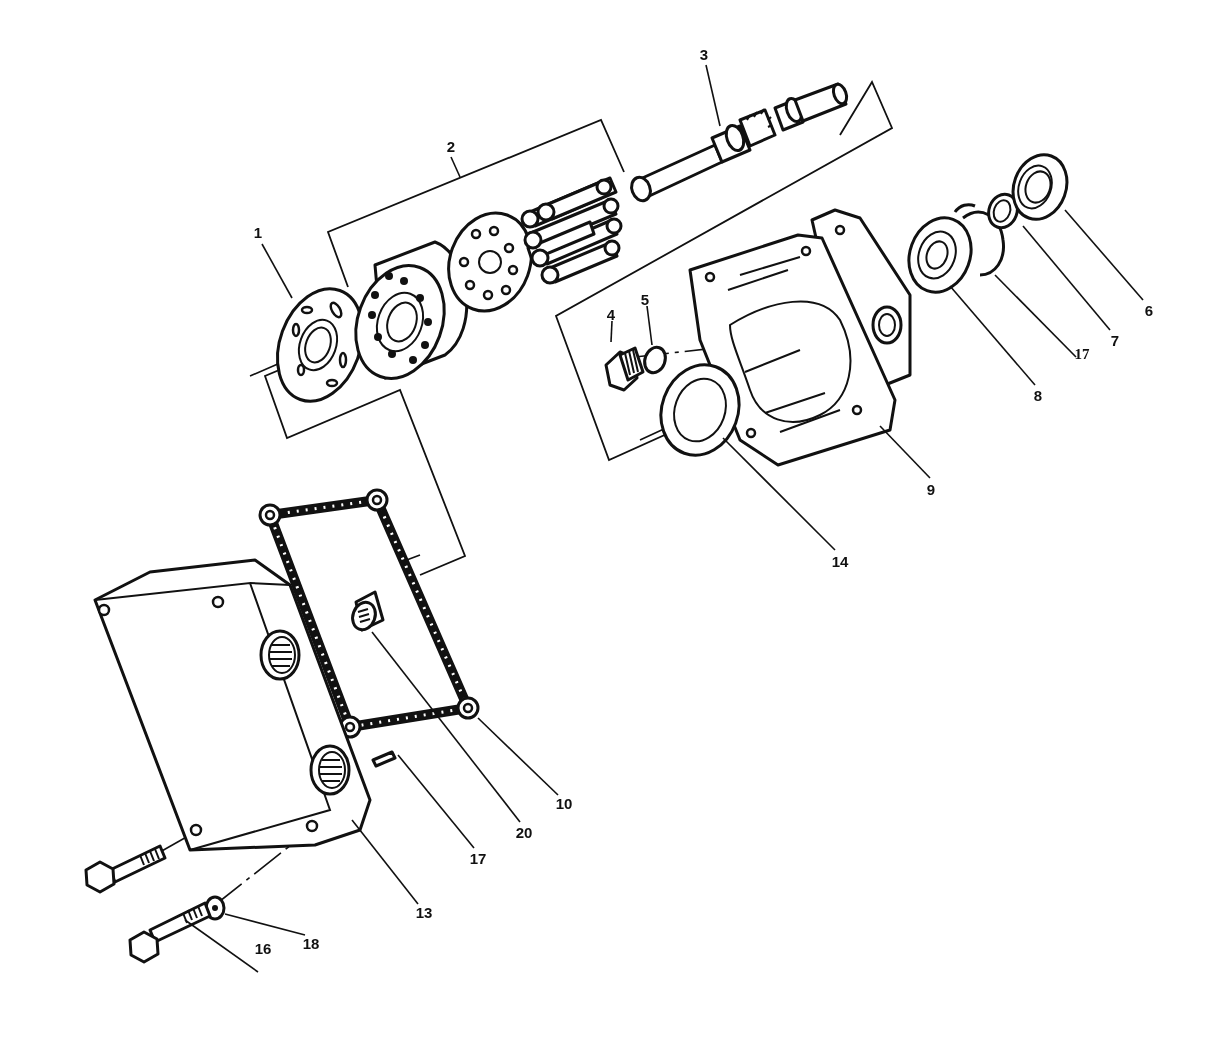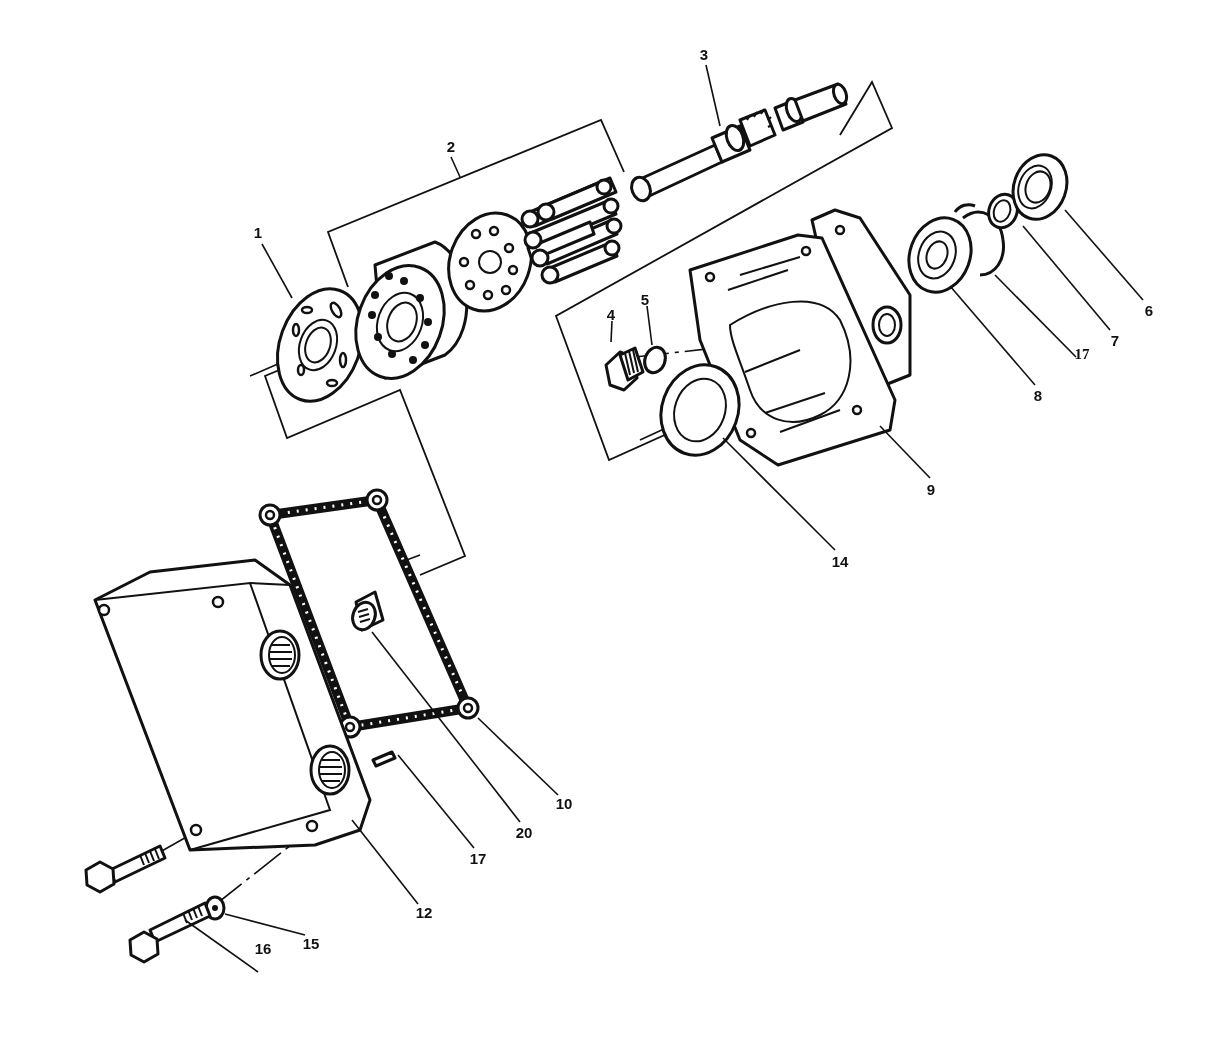--- a/index.html
+++ b/index.html
@@ -241,16 +241,16 @@
 <div class="callout" style="left:611px;top:314px;">4</div>
 <div class="callout" style="left:645px;top:299px;">5</div>
 <div class="callout" style="left:1149px;top:310px;">6</div>
 <div class="callout" style="left:1115px;top:340px;">7</div>
 <div class="callout" style="left:1038px;top:395px;">8</div>
 <div class="callout" style="left:931px;top:489px;">9</div>
 <div class="callout" style="left:840px;top:561px;">14</div>
 <div class="callout" style="left:564px;top:803px;">10</div>
 <div class="callout" style="left:524px;top:832px;">20</div>
 <div class="callout" style="left:478px;top:858px;">17</div>
-<div class="callout" style="left:424px;top:912px;">12</div>
-<div class="callout" style="left:311px;top:943px;">15</div>
+<div class="callout" style="left:424px;top:912px;">13</div>
+<div class="callout" style="left:311px;top:943px;">18</div>
 <div class="callout" style="left:263px;top:948px;">16</div>
 <div class="callout" style="left:1082px;top:354px;font-family:Liberation Serif, serif;">17</div>
 
 </body></html>

